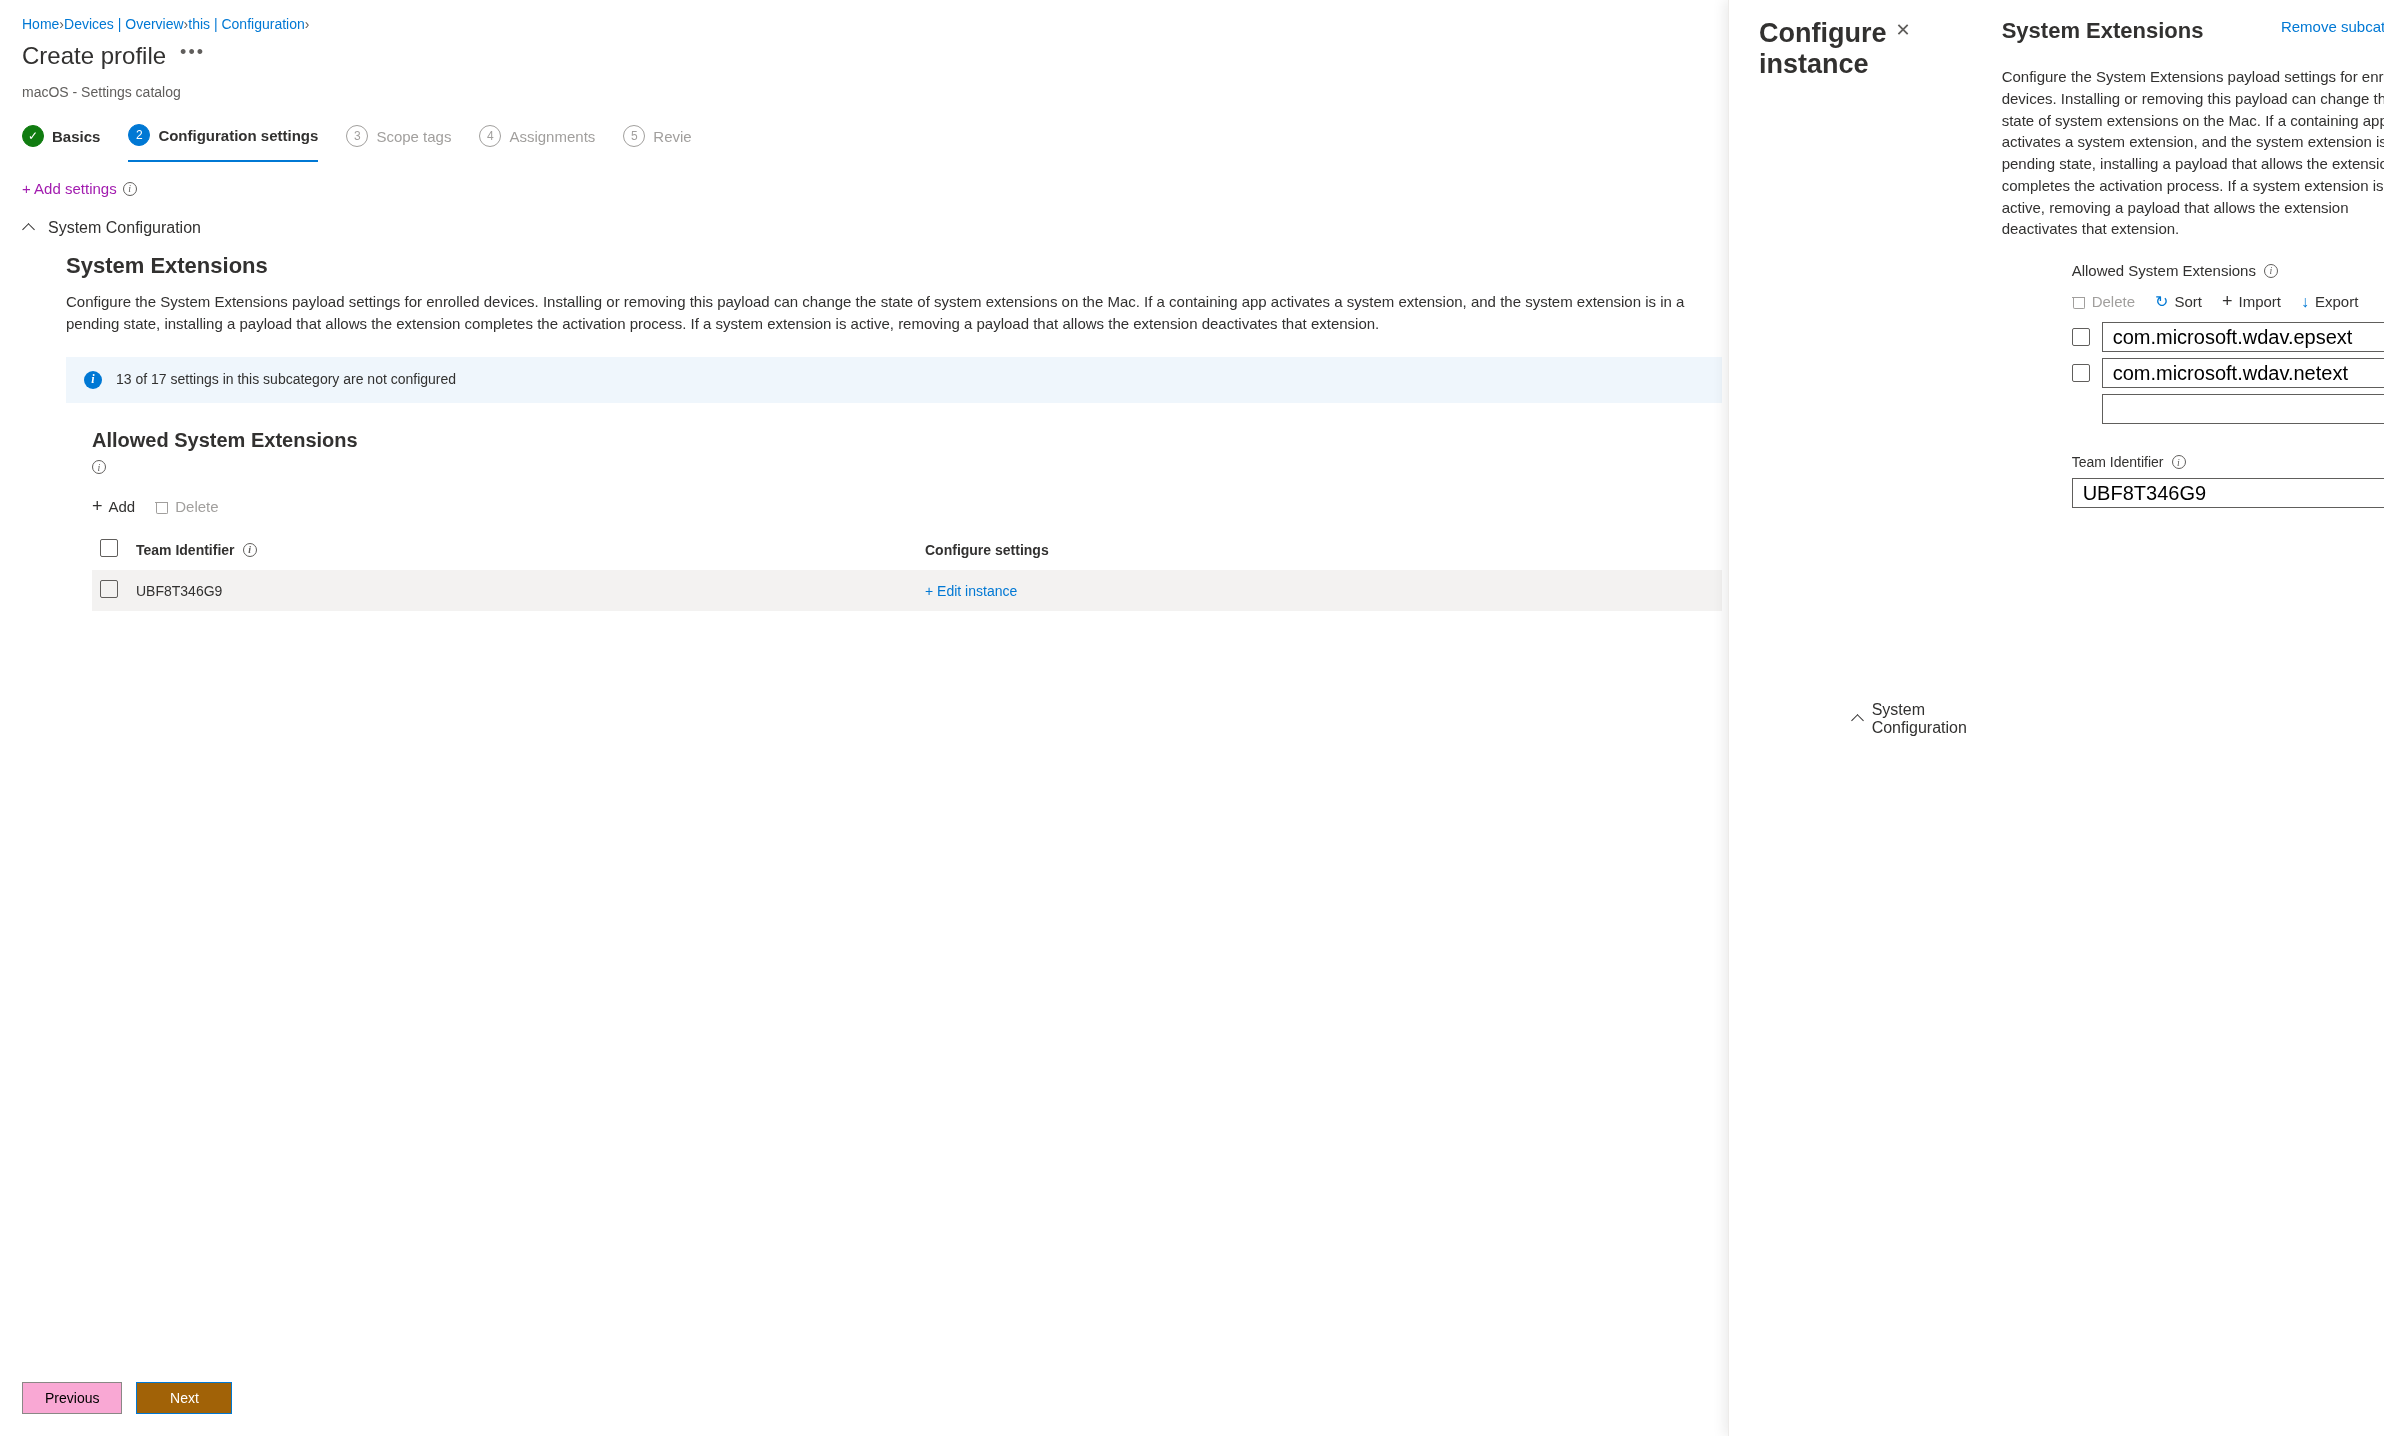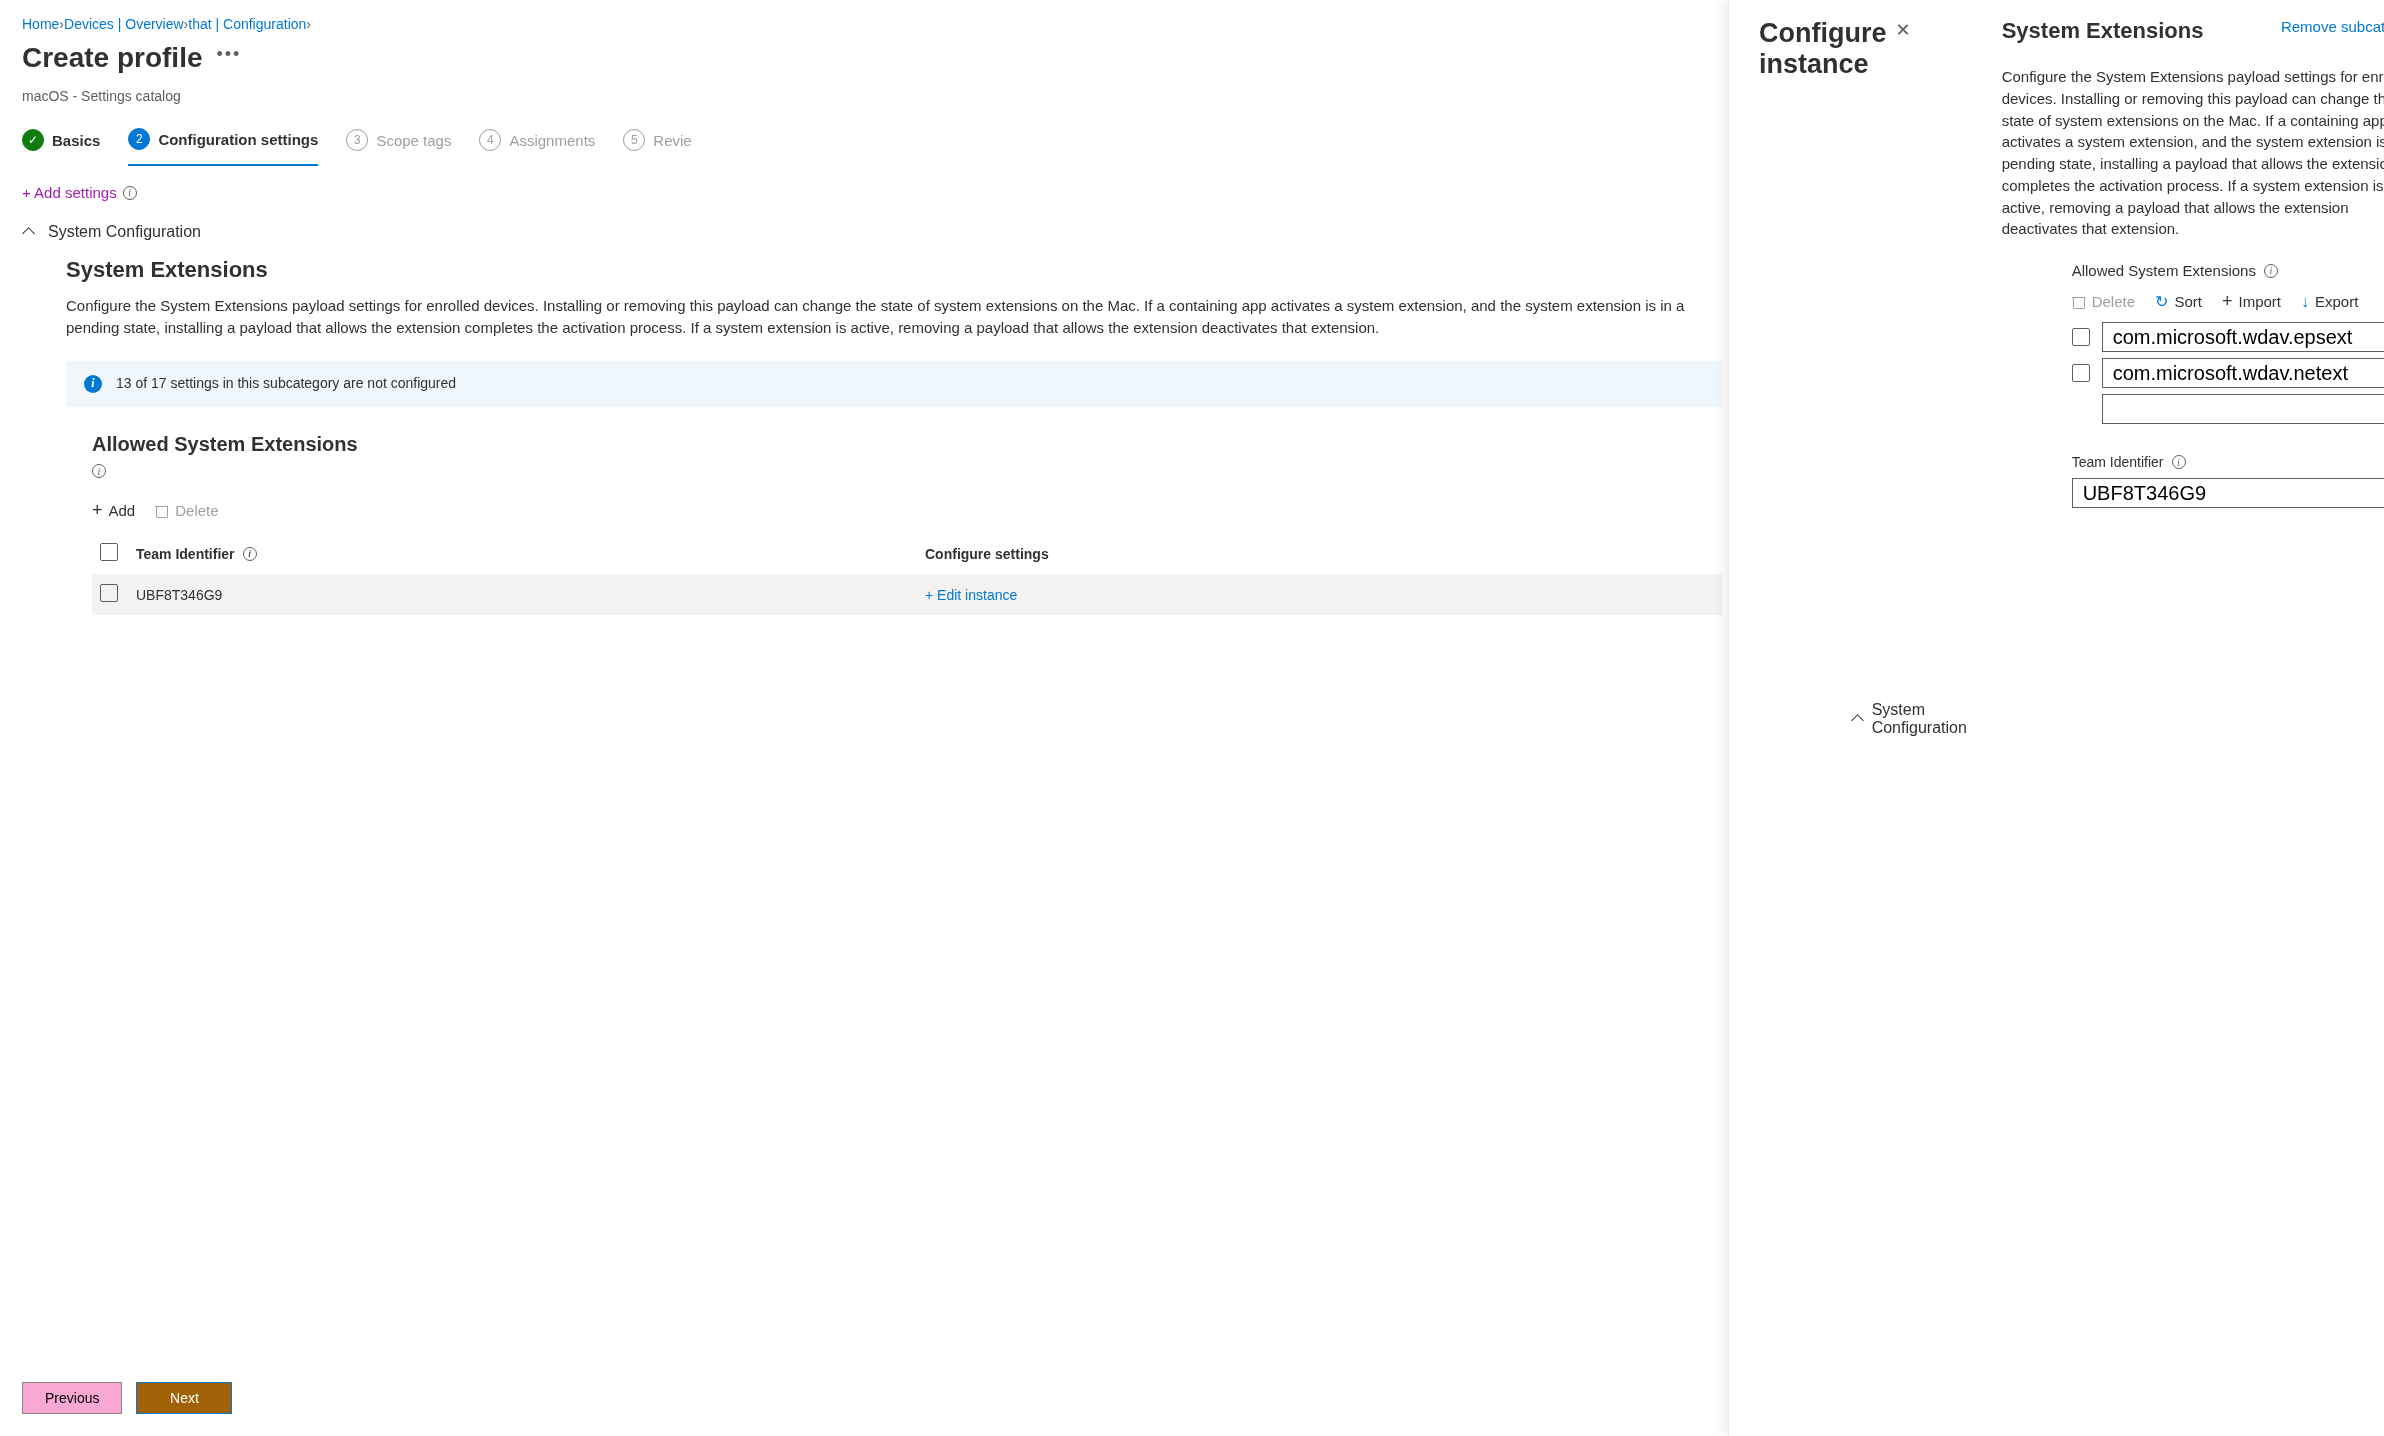--- a/index.html
+++ b/index.html
@@ -23,21 +23,21 @@
   .breadcrumb {
     font-size: 14px;
     margin-bottom: 10px;
     display: flex;
     align-items: center;
     color: #605e5c;
   }
   .breadcrumb a { color: #0078d4; text-decoration: none; cursor: pointer; }
   .breadcrumb .sep { color: #605e5c; }
   .page-title-row { display: flex; align-items: center; gap: 14px; }
-  .page-title { font-size: 28px; font-weight: 700; color: #323130; }
+  .page-title { font-size: 24px; font-weight: 400; color: #323130; }
   .dots { font-size: 18px; color: #605e5c; letter-spacing: 2px; cursor: pointer; position: relative; top:-4px; }
   .page-subtitle { font-size: 14px; color: #605e5c; margin-top: 14px; margin-bottom: 24px; }
   .wizard-steps {
     display: flex;
     gap: 28px;
     align-items: center;
     margin-bottom: 18px;
   }
   .step { display: flex; align-items: center; gap: 8px; cursor: pointer; padding-bottom: 14px;}
   .step.active { border-bottom: 2px solid #0078d4; }
@@ -182,21 +182,21 @@
 </head>
 <body>
 
 <div class="main-panel">
 
   <div class="breadcrumb">
     <a>Home</a>
     <span class="sep">›</span>
     <a>Devices | Overview</a>
     <span class="sep">›</span>
-    <a>that | Configuration</a>
+    <a>this | Configuration</a>
     <span class="sep">›</span>
   </div>
 
   <div class="page-title-row">
     <div class="page-title">Create profile</div>
     <div class="dots">•••</div>
   </div>
   <div class="page-subtitle">macOS - Settings catalog</div>
 
   <div class="wizard-steps">

